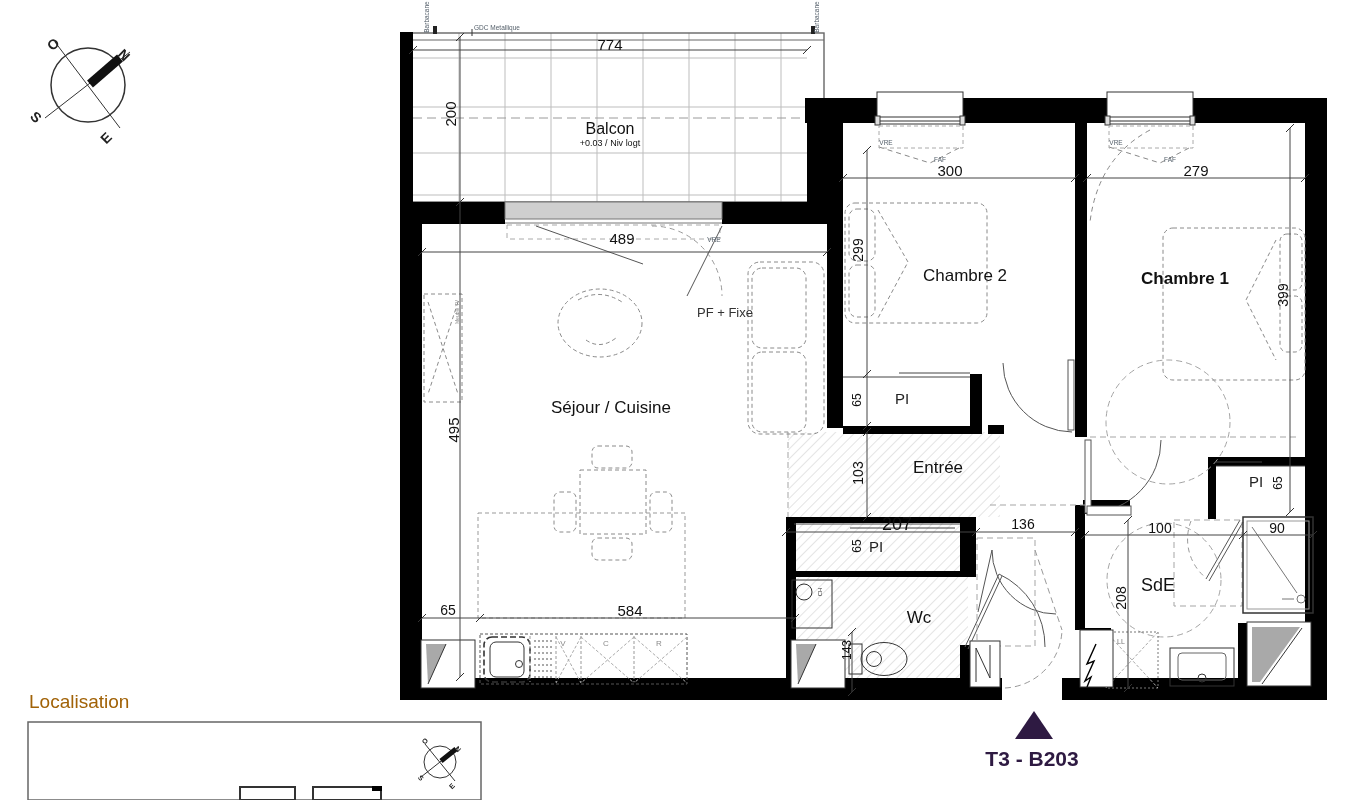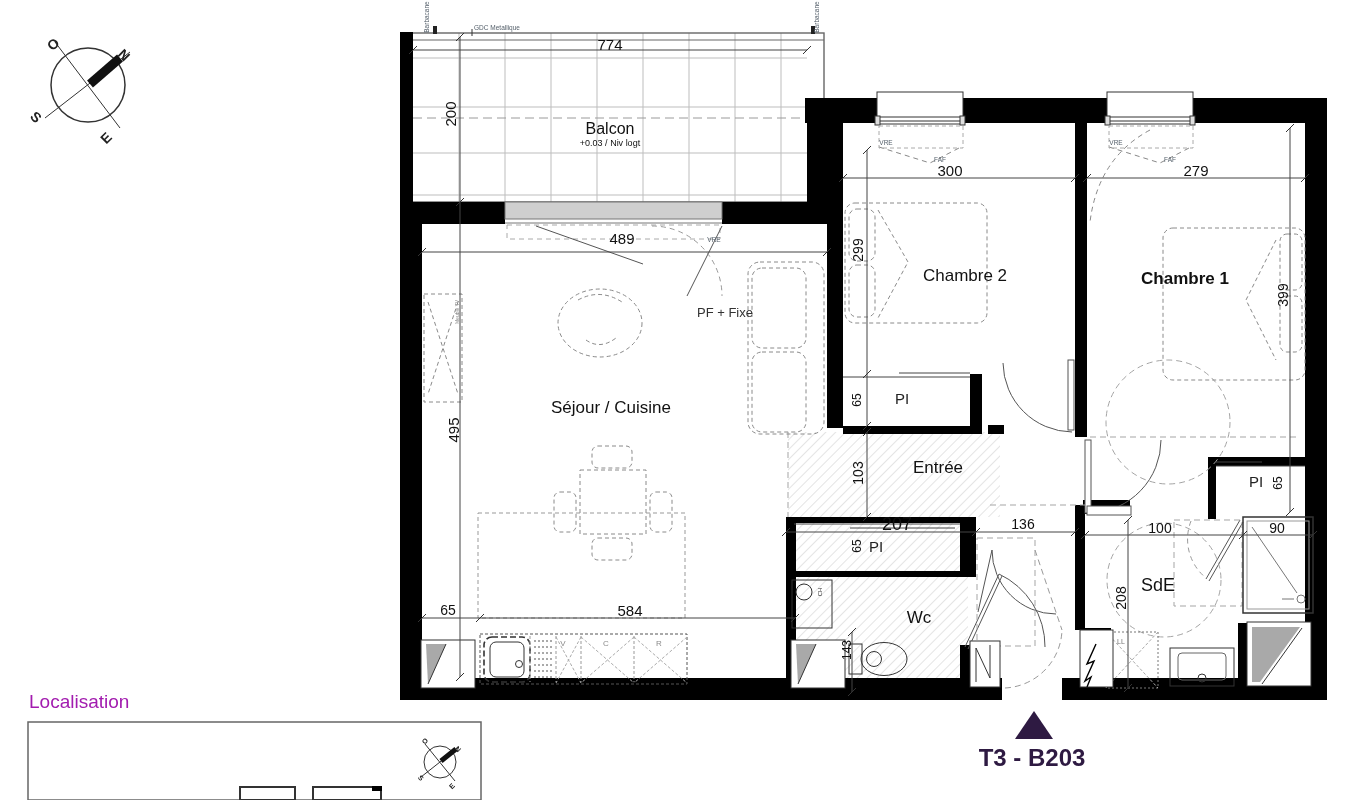--- a/index.html
+++ b/index.html
@@ -11,21 +11,21 @@
   .v{transform:translate(-50%,-50%) rotate(-90deg);}
   .dim{font-size:15px;}
   .dimS{font-size:12px;}
   .room{font-size:17px;}
   .tiny{font-size:6.5px;color:#55606b;}
   .cab{font-size:8px;color:#8a8a8a;}
   .pi{font-size:15px;color:#222;}
   .accent{color:#2e1a42;font-weight:bold;}
   .cletter{font-size:14px;font-weight:bold;color:#222;}
   .csmall{font-size:7px;font-weight:bold;color:#222;}
-  #loc-heading{transform:none;font-size:19px;color:#a21caf;}
+  #loc-heading{transform:none;font-size:19px;color:#a16207;}
 </style>
 </head>
 <body>
 <div id="stage">
 
 <svg id="plan-svg" width="1350" height="800" viewBox="0 0 1350 800">
   <defs>
     <pattern id="hatch" width="7" height="7" patternUnits="userSpaceOnUse" patternTransform="rotate(45)">
       <line x1="0" y1="0" x2="0" y2="7" stroke="#c9c9c9" stroke-width="1"></line>
     </pattern>
@@ -334,15 +334,15 @@
 <div class="lbl cletter" style="left:124px;top:55px;transform:translate(-50%,-50%) rotate(45deg);">N</div>
 <div class="lbl cletter" style="left:36px;top:117px;transform:translate(-50%,-50%) rotate(45deg);">S</div>
 <div class="lbl cletter" style="left:106px;top:138px;transform:translate(-50%,-50%) rotate(-45deg);">E</div>
 
 <div class="lbl csmall" style="left:425px;top:741px;transform:translate(-50%,-50%) rotate(-45deg);">O</div>
 <div class="lbl csmall" style="left:458px;top:749px;transform:translate(-50%,-50%) rotate(45deg);">N</div>
 <div class="lbl csmall" style="left:421px;top:778px;transform:translate(-50%,-50%) rotate(45deg);">S</div>
 <div class="lbl csmall" style="left:452px;top:786px;transform:translate(-50%,-50%) rotate(-45deg);">E</div>
 
 <div class="lbl" id="loc-heading" style="left:29px;top:692px;">Localisation</div>
-<div class="lbl accent" id="unit-label" style="left: 1032px; top: 758px; font-size: 24px; color: rgb(46, 26, 66);">T3 - B203</div>
+<div class="lbl accent" id="unit-label" style="left: 1032px; top: 758px; font-size: 21px; color: rgb(46, 26, 66);">T3 - B203</div>
 
 </div>
 
 </body></html>

